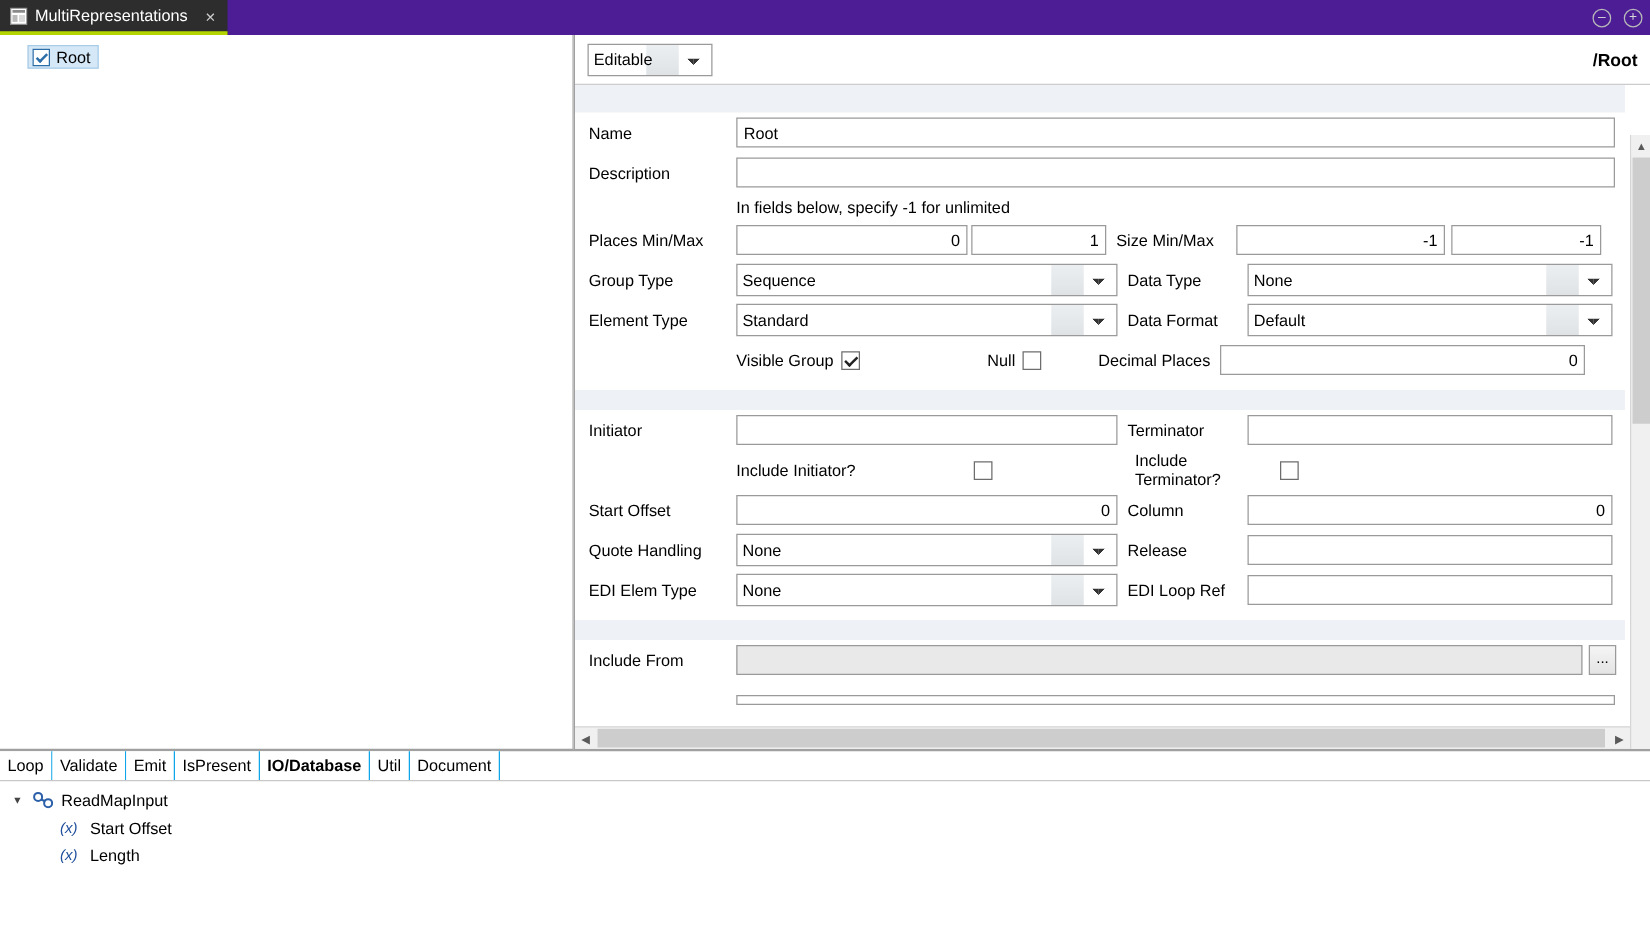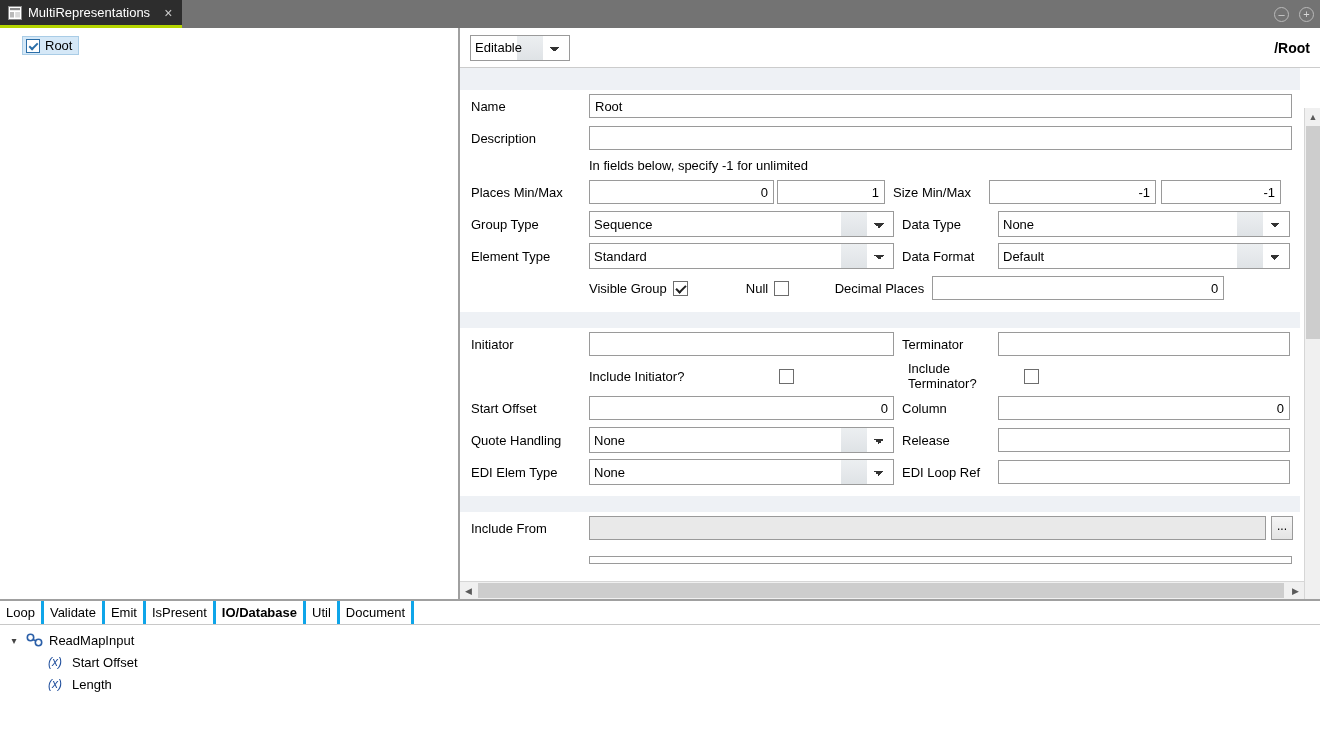--- a/index.html
+++ b/index.html
@@ -9,21 +9,21 @@
     overflow: hidden;
     font-family: "Liberation Sans", sans-serif;
     font-size: 13px;
     color: #000;
     background: #ffffff;
   }
 
   
   .titlebar {
     height: 28px;
-    background: #737373;
+    background: #4c1d95;
     display: flex;
     align-items: stretch;
     position: relative;
   }
   .tab {
     display: flex;
     align-items: center;
     gap: 6px;
     background: #2d2d2d;
     border-bottom: 3px solid #b5d500;
@@ -303,21 +303,21 @@
     display: flex;
     align-items: stretch;
     height: 24px;
     border-bottom: 1px solid #c8c8c8;
   }
   .btab {
     display: flex;
     align-items: center;
     padding: 0 6px;
     font-size: 13px;
-    border-right: 3px solid #0ea5e9;
+    border-right: 1px solid #0ea5e9;
     cursor: pointer;
     color: #000;
     background: #ffffff;
   }
   .btab.active { font-weight: bold; }
   .tree2 { padding: 4px 0 0 8px; }
   .t2row {
     display: flex;
     align-items: center;
     gap: 6px;
@@ -424,21 +424,21 @@
           <span class="lbl" style="width:104px;padding-left:8px">Data Format</span>
           <select class="combo" style="width:292px">
             <option>Default</option>
           </select>
         </div>
 
         <div class="row">
           <span class="lbl w118"></span>
           <span class="lbl">Visible Group</span>
           <span class="chk checked" style="margin-left:6px"></span>
-          <span class="lbl" style="margin-left:58px">Null</span>
+          <span class="lbl" style="margin-left:102px">Null</span>
           <span class="chk" style="margin-left:6px"></span>
           <span class="lbl" style="margin-left:22px;width:113px;text-align:right">Decimal Places</span>
           <input class="txt num" style="width: 292px; margin-left: 8px;" value="0">
         </div>
 
         <div class="band" style="margin-top:8px"></div>
 
         <div class="row">
           <span class="lbl w118">Initiator</span>
           <input class="txt" style="width: 305px;" value="">

